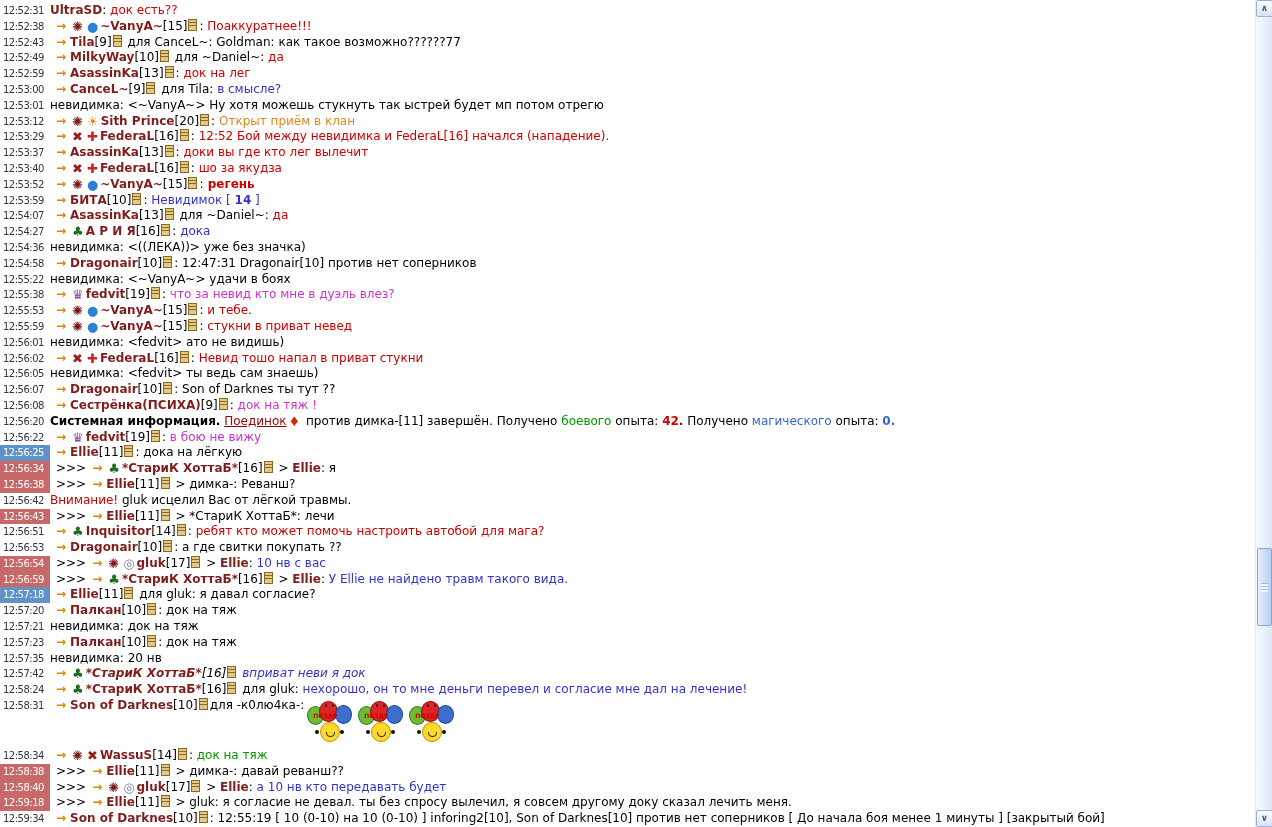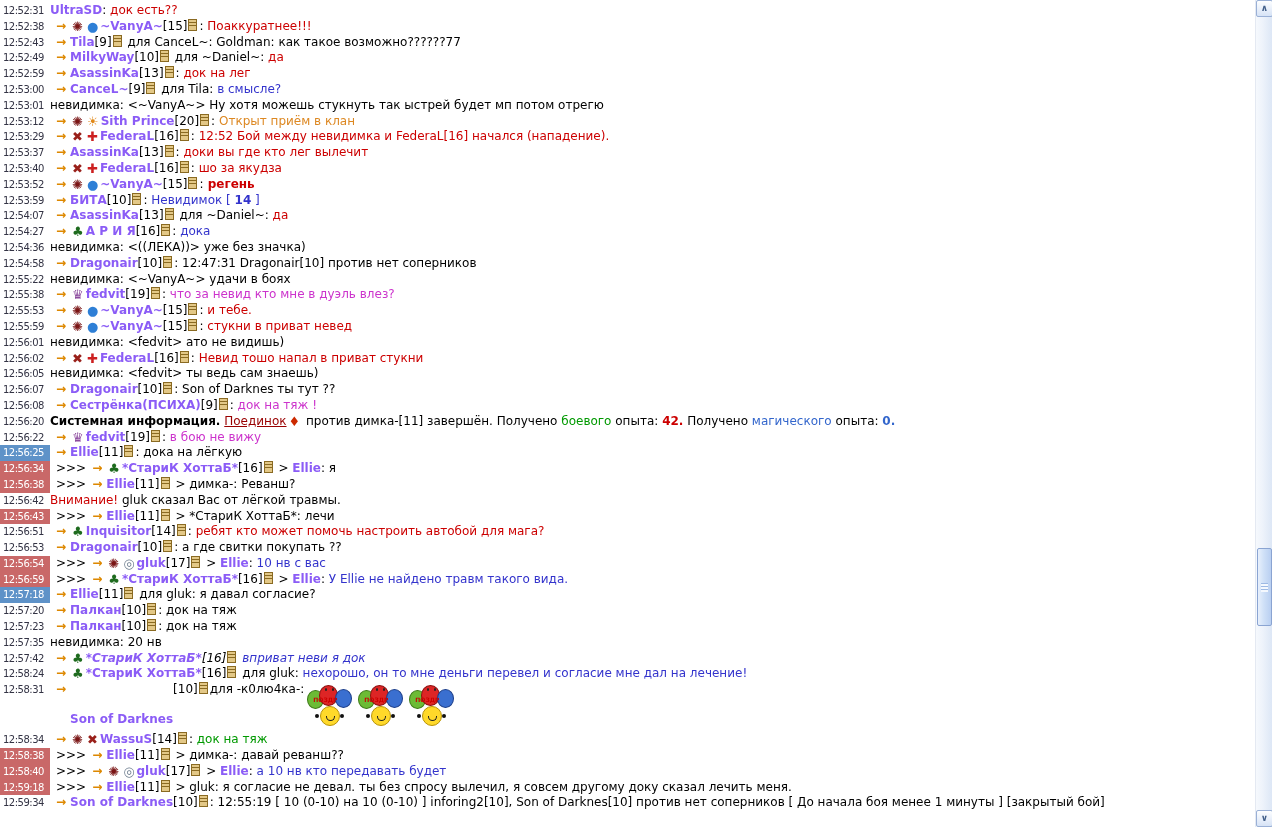--- a/index.html
+++ b/index.html
@@ -9,21 +9,21 @@
   .line.tall{height:50px;display:flex;align-items:flex-start;line-height:15.8px;}
   .ts{display:inline-block;width:50px;box-sizing:border-box;padding:0 2px 0 3px;font-size:10px;
       color:#333344;letter-spacing:-0.5px;}
   .tall .ts{flex:0 0 50px;}
   .hl-blue{background:#5e92c8;color:#ffffff;}
   .hl-red{background:#c96868;color:#ffffff;}
   .arrow{color:#dd8800;font-weight:bold;margin:0 4px 0 6px;}
   .pfx{margin:0 2px 0 6px;color:#000;}
   .pfx + .arrow{margin-left:4px;}
   .ic{margin:0 2px;font-size:13px;vertical-align:-1px;}
-  .nick{color:#8b5cf6;margin-top:30px;}
+  .nick{color:#7f1d1d;}
   .msg{color:#000;}
   .lnk{color:#990000;text-decoration:underline;cursor:pointer;}
   .inf{display:inline-block;width:7px;height:10px;background:#e3c887;border:1px solid #8a6a22;
        margin:0 2px 0 1px;vertical-align:-1px;
        background-image:linear-gradient(#e3c887 2px,#8a6a22 2px,#8a6a22 3px,#e3c887 3px,#e3c887 5px,#8a6a22 5px,#8a6a22 6px,#e3c887 6px);}
   
   .balloons{display:inline-block;position:relative;width:46px;height:44px;margin:0 2px 4px 3px;vertical-align:bottom;}
   .balloons .b{position:absolute;border-radius:50%;}
   .balloons .b1{left:0;top:8px;width:15px;height:17px;background:#6cbb35;border:1px solid #3d7a17;}
   .balloons .b2{left:12px;top:3px;width:17px;height:19px;background:#dd2525;border:1px solid #8e1010;}
@@ -78,28 +78,29 @@
     <div class="line"><span class="ts">12:56:01</span><span class="msg">невидимка: &lt;fedvit&gt; ато не видишь)</span></div>
     <div class="line"><span class="ts">12:56:02</span><span class="arrow">→</span><span class="ic" style="color: rgb(153, 32, 26);">✖</span><span class="ic" style="color: rgb(204, 32, 32);">✚</span><b class="nick">FederaL</b><span class="msg">[16]</span><span class="inf"></span><span class="msg">:</span><span class="msg" style="color: rgb(204, 0, 0);"> Невид тошо напал в приват стукни</span></div>
     <div class="line"><span class="ts">12:56:05</span><span class="msg">невидимка: &lt;fedvit&gt; ты ведь сам знаешь)</span></div>
     <div class="line"><span class="ts">12:56:07</span><span class="arrow">→</span><b class="nick">Dragonair</b><span class="msg">[10]</span><span class="inf"></span><span class="msg">:</span><span class="msg"> Son of Darknes ты тут ??</span></div>
     <div class="line"><span class="ts">12:56:08</span><span class="arrow">→</span><b class="nick">Сестрёнка(ПСИХА)</b><span class="msg">[9]</span><span class="inf"></span><span class="msg">:</span><span class="msg" style="color: rgb(204, 51, 204);"> док на тяж !</span></div>
     <div class="line"><span class="ts">12:56:20</span><span class="msg" style="font-weight: bold;">Системная информация.</span><span class="msg"> </span><span class="lnk">Поединок</span><span class="ic" style="color: rgb(204, 42, 0);">♦</span><span class="msg"> против димка-[11] завершён. Получено </span><span class="msg" style="color: rgb(0, 153, 0);">боевого</span><span class="msg"> опыта: </span><span class="msg" style="color: rgb(204, 0, 0); font-weight: bold;">42.</span><span class="msg"> Получено </span><span class="msg" style="color: rgb(51, 102, 204);">магического</span><span class="msg"> опыта: </span><span class="msg" style="color: rgb(51, 102, 204); font-weight: bold;">0.</span></div>
     <div class="line"><span class="ts">12:56:22</span><span class="arrow">→</span><span class="ic" style="color: rgb(140, 74, 158);">♛</span><b class="nick">fedvit</b><span class="msg">[19]</span><span class="inf"></span><span class="msg">:</span><span class="msg" style="color: rgb(204, 51, 204);"> в бою не вижу</span></div>
     <div class="line"><span class="ts hl-blue">12:56:25</span><span class="arrow">→</span><b class="nick">Ellie</b><span class="msg">[11]</span><span class="inf"></span><span class="msg">:</span><span class="msg"> дока на лёгкую</span></div>
     <div class="line"><span class="ts hl-red">12:56:34</span><span class="pfx">&gt;&gt;&gt;</span><span class="arrow">→</span><span class="ic" style="color: rgb(30, 107, 30);">♣</span><b class="nick">*СтариК ХоттаБ*</b><span class="msg">[16]</span><span class="inf"></span><span class="msg"> &gt; </span><b class="nick">Ellie</b><span class="msg">: я</span></div>
     <div class="line"><span class="ts hl-red">12:56:38</span><span class="pfx">&gt;&gt;&gt;</span><span class="arrow">→</span><b class="nick">Ellie</b><span class="msg">[11]</span><span class="inf"></span><span class="msg"> &gt; димка-: Реванш?</span></div>
-    <div class="line"><span class="ts">12:56:42</span><span class="msg" style="color: rgb(204, 0, 0); font-weight: normal;">Внимание!</span><span class="msg"> gluk сказал Вас от лёгкой травмы.</span></div>
+    <div class="line"><span class="ts">12:56:42</span><span class="msg" style="color: rgb(204, 0, 0); font-weight: normal;">Внимание!</span><span class="msg"> gluk исцелил Вас от лёгкой травмы.</span></div>
     <div class="line"><span class="ts hl-red">12:56:43</span><span class="pfx">&gt;&gt;&gt;</span><span class="arrow">→</span><b class="nick">Ellie</b><span class="msg">[11]</span><span class="inf"></span><span class="msg"> &gt; *СтариК ХоттаБ*: лечи</span></div>
     <div class="line"><span class="ts">12:56:51</span><span class="arrow">→</span><span class="ic" style="color: rgb(30, 107, 30);">♣</span><b class="nick">Inquisitor</b><span class="msg">[14]</span><span class="inf"></span><span class="msg">:</span><span class="msg" style="color: rgb(204, 0, 0);"> ребят кто может помочь настроить автобой для мага?</span></div>
     <div class="line"><span class="ts">12:56:53</span><span class="arrow">→</span><b class="nick">Dragonair</b><span class="msg">[10]</span><span class="inf"></span><span class="msg">:</span><span class="msg"> а где свитки покупать ??</span></div>
     <div class="line"><span class="ts hl-red">12:56:54</span><span class="pfx">&gt;&gt;&gt;</span><span class="arrow">→</span><span class="ic" style="color: rgb(122, 21, 21);">✺</span><span class="ic" style="color: rgb(111, 127, 144);">◎</span><b class="nick">gluk</b><span class="msg">[17]</span><span class="inf"></span><span class="msg"> &gt; </span><b class="nick">Ellie</b><span class="msg">:</span><span class="msg" style="color: rgb(51, 51, 204);"> 10 нв с вас</span></div>
     <div class="line"><span class="ts hl-red">12:56:59</span><span class="pfx">&gt;&gt;&gt;</span><span class="arrow">→</span><span class="ic" style="color: rgb(30, 107, 30);">♣</span><b class="nick">*СтариК ХоттаБ*</b><span class="msg">[16]</span><span class="inf"></span><span class="msg"> &gt; </span><b class="nick">Ellie</b><span class="msg">:</span><span class="msg" style="color: rgb(51, 51, 204);"> У Ellie не найдено травм такого вида.</span></div>
     <div class="line"><span class="ts hl-blue">12:57:18</span><span class="arrow">→</span><b class="nick">Ellie</b><span class="msg">[11]</span><span class="inf"></span><span class="msg"> для gluk:</span><span class="msg"> я давал согласие?</span></div>
     <div class="line"><span class="ts">12:57:20</span><span class="arrow">→</span><b class="nick">Палкан</b><span class="msg">[10]</span><span class="inf"></span><span class="msg">:</span><span class="msg"> док на тяж</span></div>
+    <div class="line"><span class="ts">12:57:21</span><span class="msg">невидимка: док на тяж</span></div>
     <div class="line"><span class="ts">12:57:23</span><span class="arrow">→</span><b class="nick">Палкан</b><span class="msg">[10]</span><span class="inf"></span><span class="msg">:</span><span class="msg"> док на тяж</span></div>
     <div class="line"><span class="ts">12:57:35</span><span class="msg">невидимка: 20 нв</span></div>
     <div class="line"><span class="ts">12:57:42</span><span class="arrow">→</span><span class="ic" style="color: rgb(30, 107, 30);">♣</span><b class="nick" style="font-style: italic;">*СтариК ХоттаБ*</b><span class="msg" style="font-style: italic;">[16]</span><span class="inf"></span><span class="msg" style="color: rgb(51, 51, 204); font-style: italic;"> вприват неви я док</span></div>
     <div class="line"><span class="ts">12:58:24</span><span class="arrow">→</span><span class="ic" style="color: rgb(30, 107, 30);">♣</span><b class="nick">*СтариК ХоттаБ*</b><span class="msg">[16]</span><span class="inf"></span><span class="msg"> для gluk:</span><span class="msg" style="color: rgb(51, 51, 204);"> нехорошо, он то мне деньги перевел и согласие мне дал на лечение!</span></div>
     <div class="line tall">
       <span class="ts">12:58:31</span>
       <span class="arrow">→</span>
       <b class="nick">Son of Darknes</b>
       <span class="msg">[10]</span>
       <span class="inf"></span>

